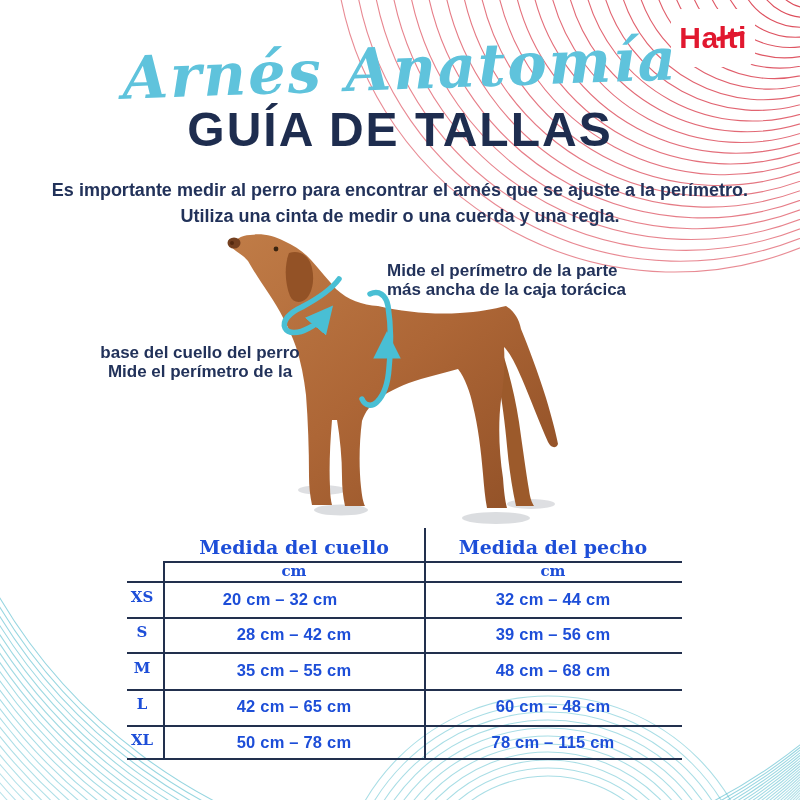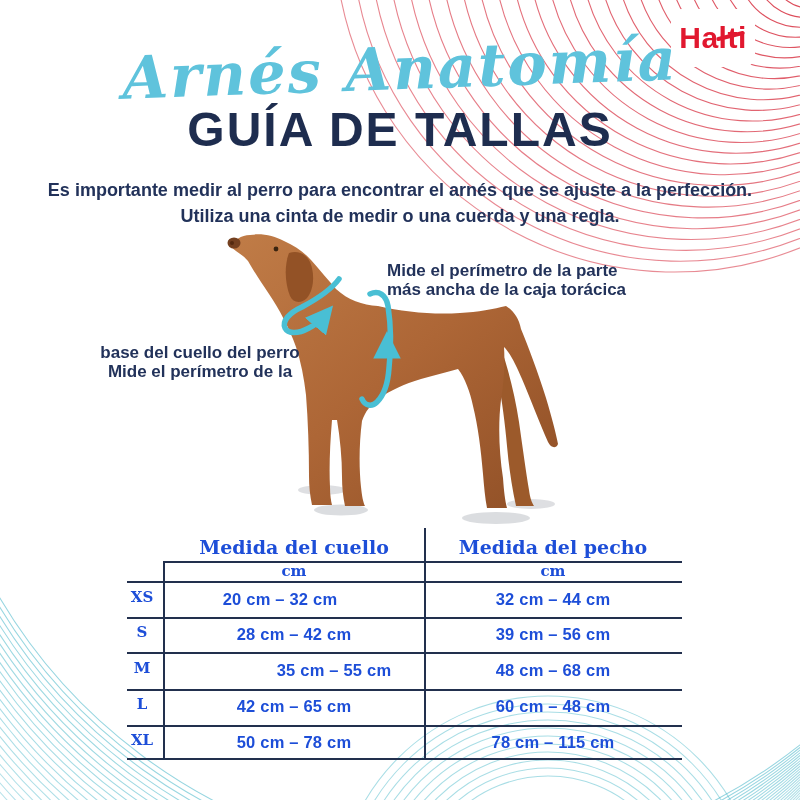--- a/index.html
+++ b/index.html
@@ -112,21 +112,21 @@
   </svg>
 
   <div class="halti-badge">
     <span class="halti-text">Halti</span>
     <span class="halti-slash"></span>
   </div>
 
   <div class="script-title">Arnés Anatomía</div>
   <div class="main-title">GUÍA DE TALLAS</div>
   <div class="intro">
-    <div>Es importante medir al perro para encontrar el arnés que se ajuste a la perfección.</div>
+    <div>Es importante medir al perro para encontrar el arnés que se ajuste a la perímetro.</div>
     <div>Utiliza una cinta de medir o una cuerda y una regla.</div>
   </div>
 
   <svg class="dog-svg" viewBox="0 0 800 800">
     <defs>
       <linearGradient id="dogGrad" x1="0" y1="0" x2="1" y2="1">
         <stop offset="0" stop-color="#c07c47"></stop>
         <stop offset="0.5" stop-color="#ad6636"></stop>
         <stop offset="1" stop-color="#8f4f26"></stop>
       </linearGradient>
@@ -208,24 +208,24 @@
 
   <div class="cell tsize" style="left:121px;top:588px;width:42px;">XS</div>
   <div class="cell tval" style="left:165px;top:590px;width:230px;">20 cm – 32 cm</div>
   <div class="cell tval" style="left:424px;top:590px;width:258px;">32 cm – 44 cm</div>
 
   <div class="cell tsize" style="left:121px;top:623px;width:42px;">S</div>
   <div class="cell tval" style="left:165px;top:625px;width:258px;">28 cm – 42 cm</div>
   <div class="cell tval" style="left:424px;top:625px;width:258px;">39 cm – 56 cm</div>
 
   <div class="cell tsize" style="left:121px;top:659px;width:42px;">M</div>
-  <div class="cell tval" style="left:165px;top:661px;width:258px;margin-left:40px;">35 cm – 55 cm</div>
+  <div class="cell tval" style="left:165px;top:661px;width:258px;">35 cm – 55 cm</div>
   <div class="cell tval" style="left:424px;top:661px;width:258px;">48 cm – 68 cm</div>
 
   <div class="cell tsize" style="left:121px;top:695px;width:42px;">L</div>
-  <div class="cell tval" style="left:157px;top:697px;width:258px;padding-left:8px;">42 cm – 65 cm</div>
+  <div class="cell tval" style="left:165px;top:697px;width:258px;">42 cm – 65 cm</div>
   <div class="cell tval" style="left:424px;top:697px;width:258px;">60 cm – 48 cm</div>
 
   <div class="cell tsize" style="left:121px;top:731px;width:42px;">XL</div>
   <div class="cell tval" style="left:165px;top:733px;width:258px;">50 cm – 78 cm</div>
   <div class="cell tval" style="left:424px;top:733px;width:258px;">78 cm – 115 cm</div>
 
 </div>
 
 </body></html>

